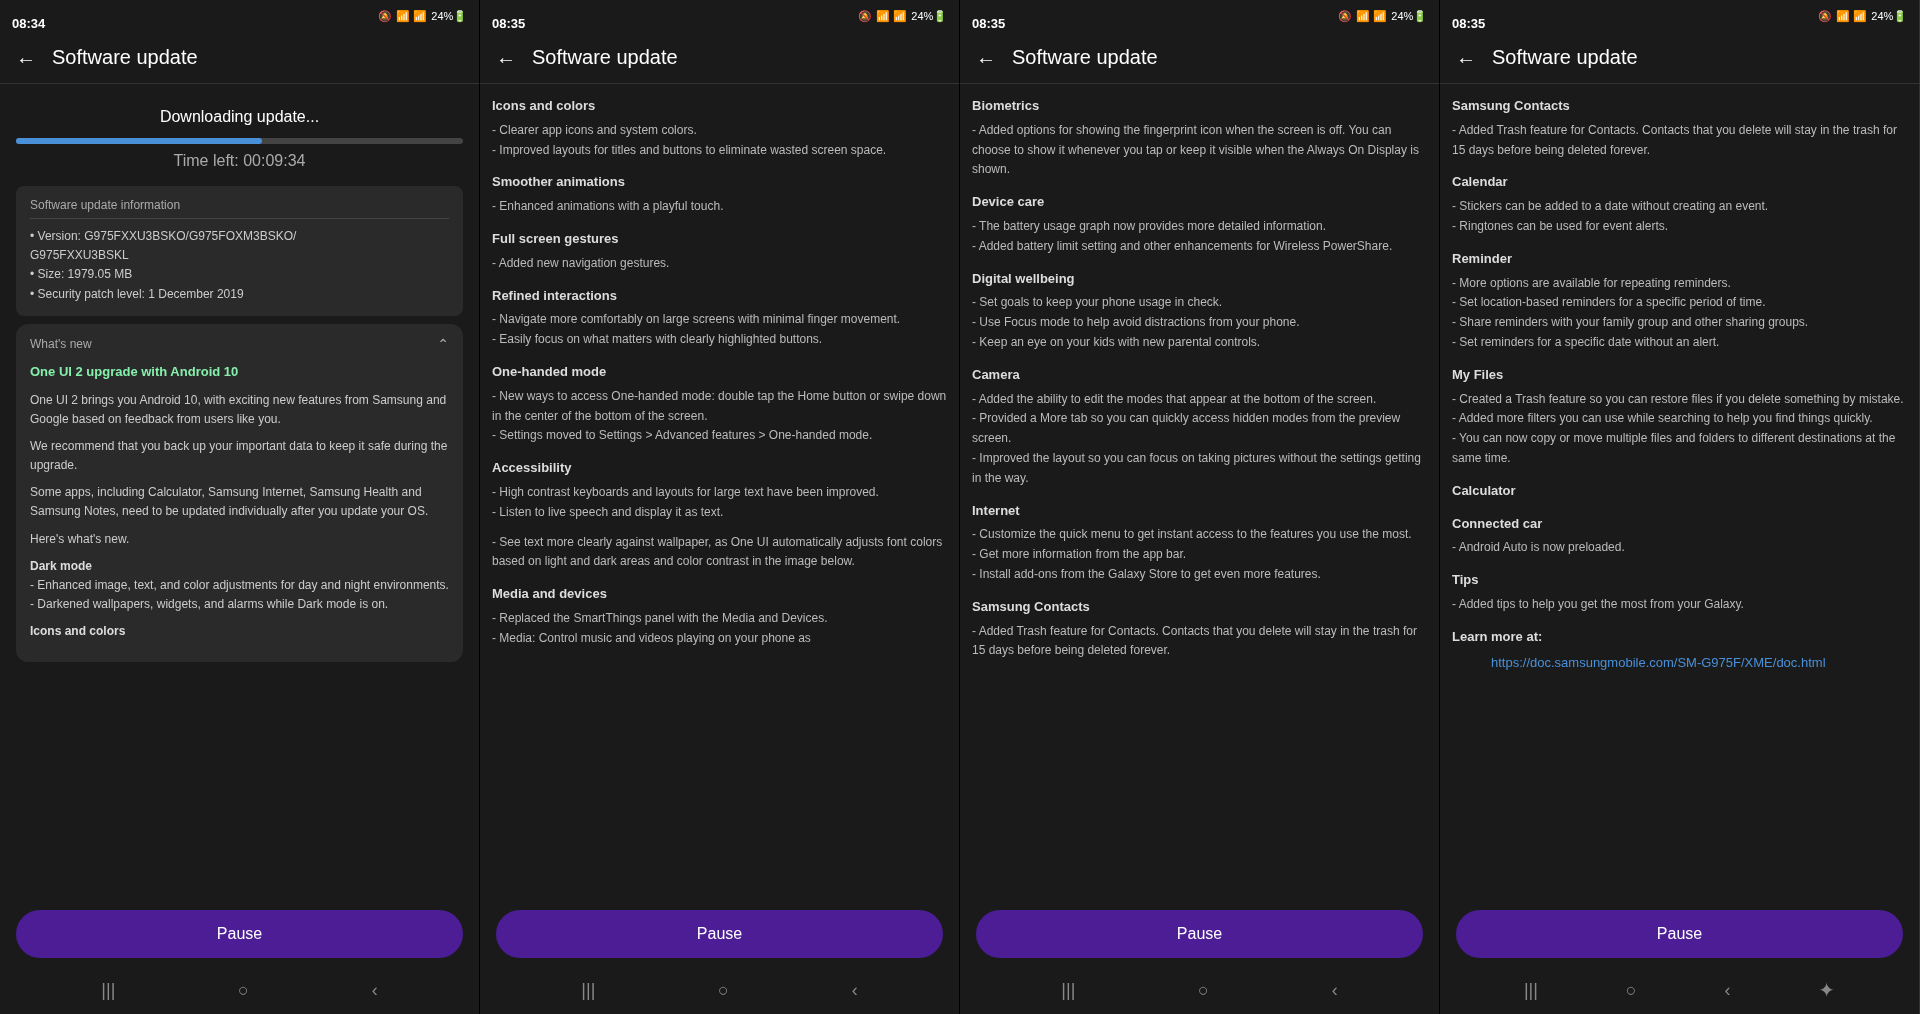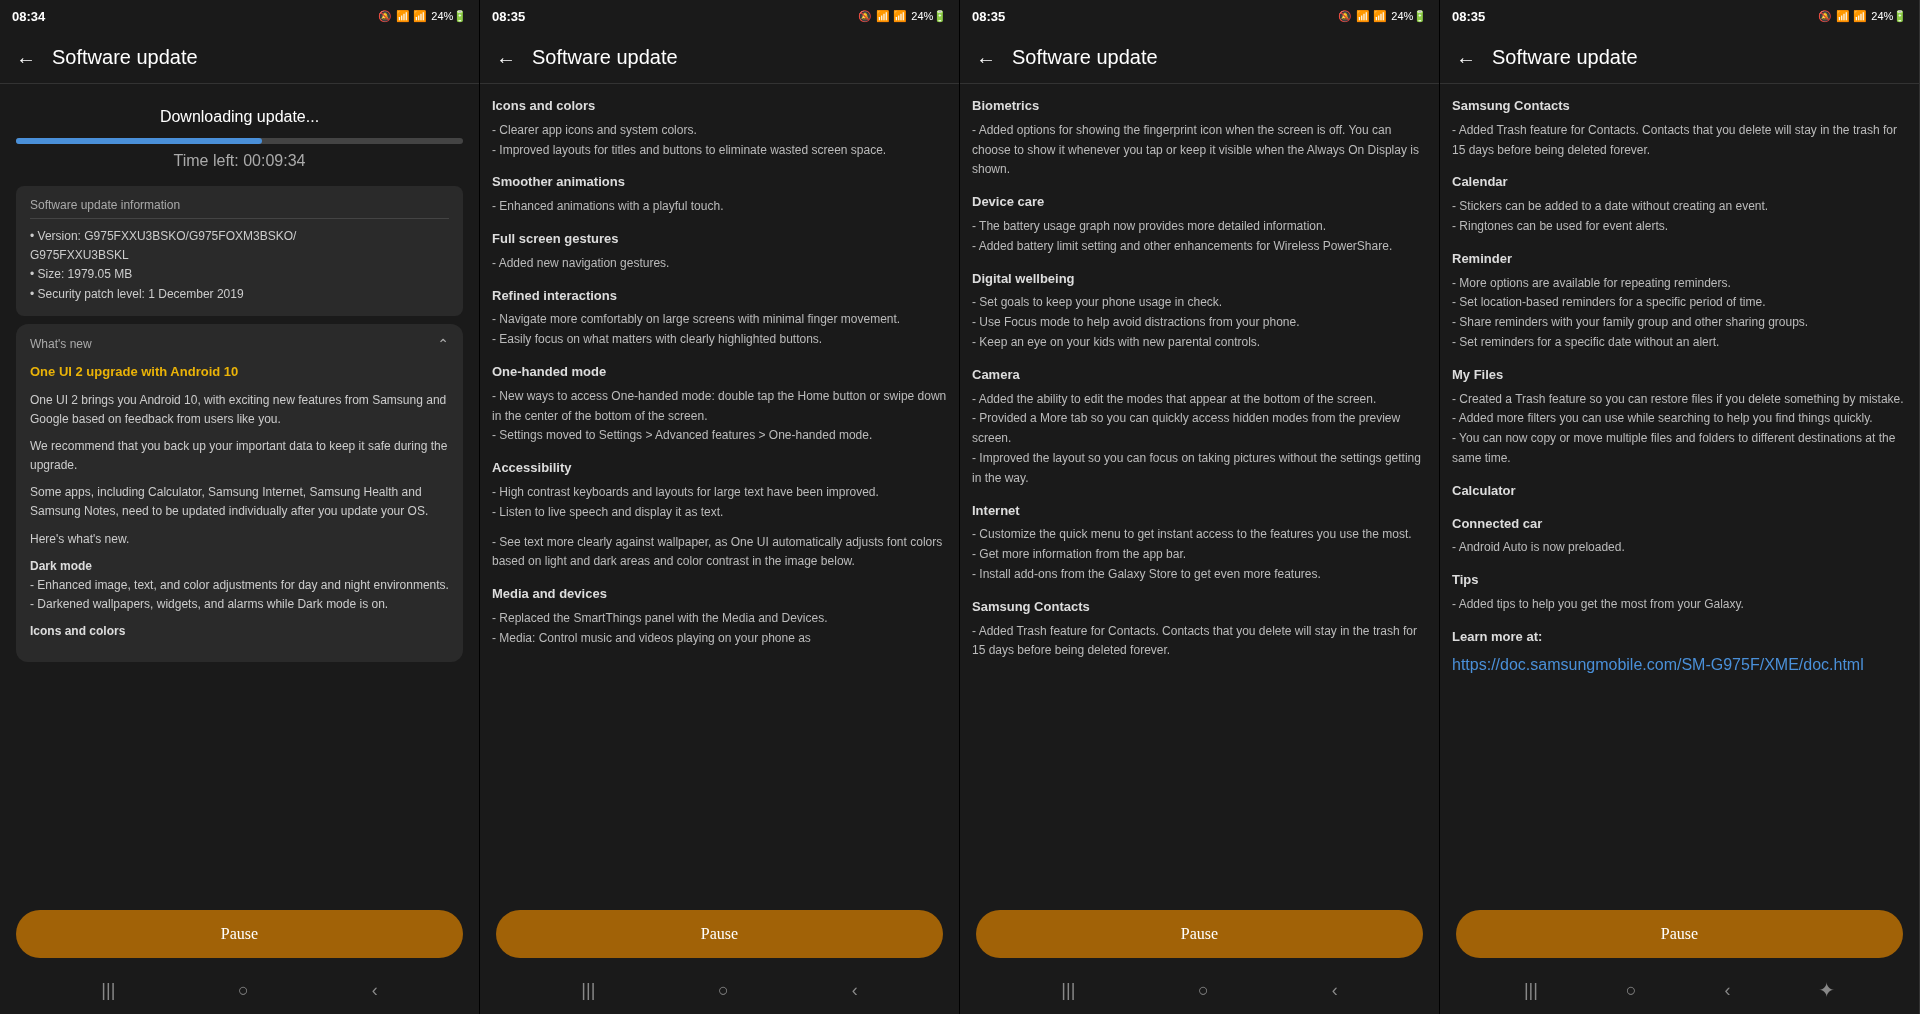--- a/index.html
+++ b/index.html
@@ -17,23 +17,22 @@
       background: #1a1a1a;
       display: flex;
       flex-direction: column;
       border-right: 1px solid #333;
       flex-shrink: 0;
     }
     .status-bar {
       height: 32px;
       background: #1a1a1a;
       display: flex;
-      align-items: center;
       justify-content: space-between;
-      padding: 0 12px;
+      padding: 16px 12px;
       flex-shrink: 0;
     }
     .status-time {
       color: #fff;
       font-size: 13px;
       font-weight: 600;
     }
     .status-icons {
       display: flex;
       align-items: center;
@@ -173,47 +172,47 @@
     }
     
     .bottom-area {
       padding: 12px 16px 8px;
       flex-shrink: 0;
       background: #1a1a1a;
     }
     .pause-button {
       width: 100%;
       height: 48px;
-      background: #a16207;
+      background: #4c1d95;
       border: none;
       border-radius: 24px;
       color: #fff;
       font-size: 16px;
       font-weight: 500;
       cursor: pointer;
-      font-family: Liberation Serif, serif;
     }
     
     .nav-bar {
       height: 48px;
       background: #1a1a1a;
       display: flex;
       align-items: center;
       justify-content: space-around;
       padding: 0 40px;
       flex-shrink: 0;
     }
     .nav-icon {
       color: #888;
       font-size: 18px;
     }
     
     .link-text {
       color: #4a90d9;
-      font-size: 16px;
+      font-size: 13px;
+      margin-left: 39px;
     }
     
     .panel-sep {
       border-right: 1px solid #000;
     }
     .samsung-icon {
       color: #888;
       font-size: 20px;
     }
   </style>
@@ -246,21 +245,21 @@
         <div class="info-box-item">• Version: G975FXXU3BSKO/G975FOXM3BSKO/<br>G975FXXU3BSKL</div>
         <div class="info-box-item">• Size: 1979.05 MB</div>
         <div class="info-box-item">• Security patch level: 1 December 2019</div>
       </div>
       <div class="whats-new-section">
         <div class="whats-new-header">
           <span class="whats-new-title">What's new</span>
           <span class="chevron-up">⌃</span>
         </div>
         <div class="whats-new-content">
-          <p><strong style="color:#eab308;font-size:13px;">One UI 2 upgrade with Android 10</strong></p>
+          <p><strong style="color:#86efac;font-size:13px;">One UI 2 upgrade with Android 10</strong></p>
           <p>One UI 2 brings you Android 10, with exciting new features from Samsung and Google based on feedback from users like you.</p>
           <p>We recommend that you back up your important data to keep it safe during the upgrade.</p>
           <p>Some apps, including Calculator, Samsung Internet, Samsung Health and Samsung Notes, need to be updated individually after you update your OS.</p>
           <p>Here's what's new.</p>
           <p><strong style="color:#ddd;">Dark mode</strong><br>
           - Enhanced image, text, and color adjustments for day and night environments.<br>
           - Darkened wallpapers, widgets, and alarms while Dark mode is on.</p>
           <p><strong style="color:#ddd;">Icons and colors</strong></p>
         </div>
       </div>

